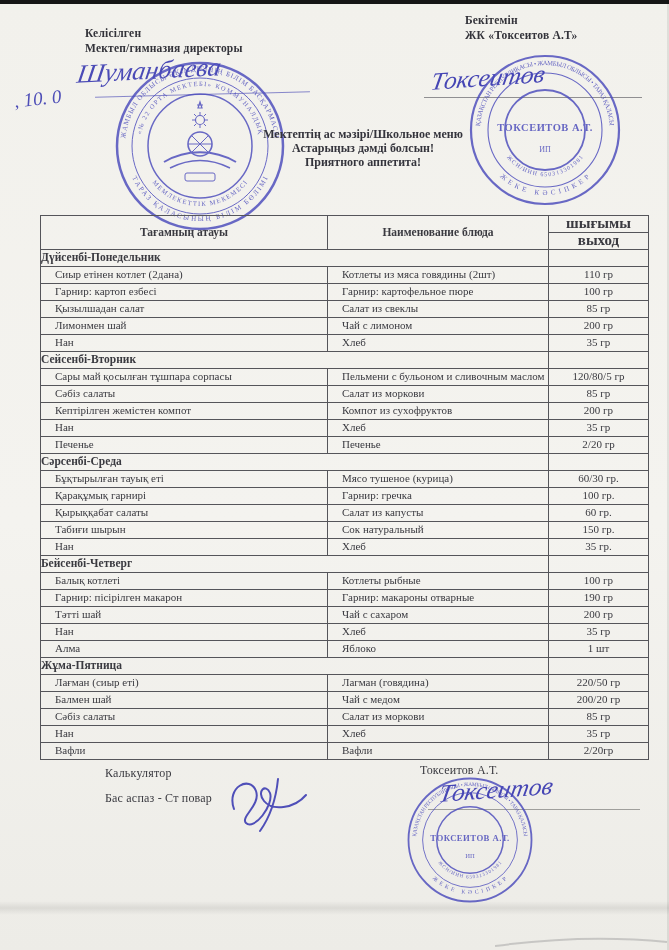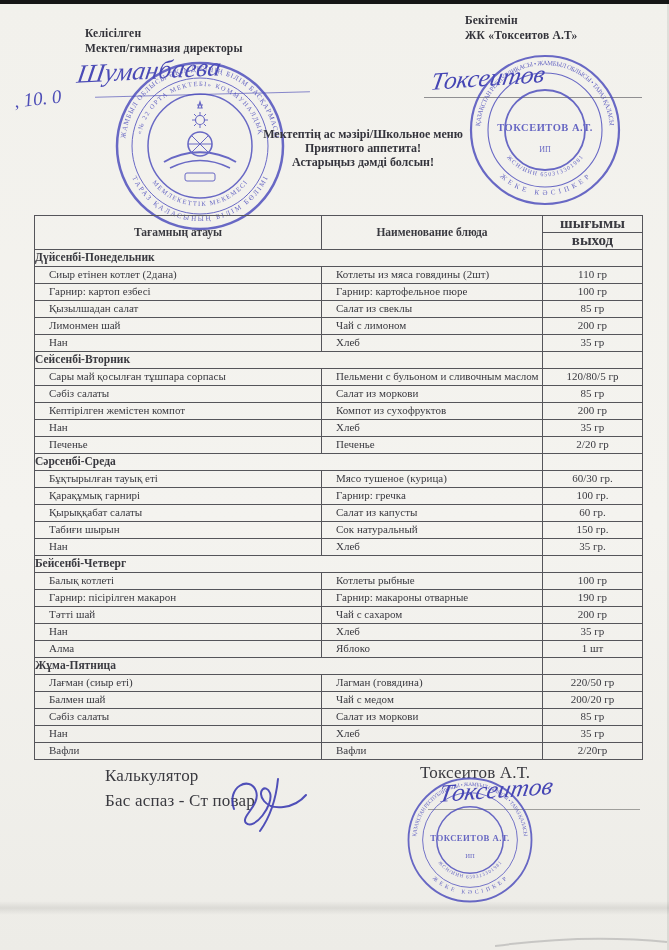--- a/index.html
+++ b/index.html
@@ -35,31 +35,31 @@
 
   
   .stamp{position:absolute;opacity:.82;}
   .stamp-school{left:114px;top:60px;}
   .stamp-ip-top{left:468px;top:53px;}
   .stamp-ip-bottom{left:406px;top:776px;}
   .stamp text{fill:#4848ba;}
   .stamp .ln{stroke:#4a4abc;fill:none;}
 
   
-  .menu-table{position:absolute;left:34px;top:215px;width:608px;border-collapse:collapse;
+  .menu-table{position:absolute;left:40px;top:215px;width:608px;border-collapse:collapse;
     font-size:11px;color:#3a3a40;table-layout:fixed;border:1.5px solid #4a4a4e;padding-left:44px;}
   .menu-table td{border:1px solid #55555a;height:16px;padding:0 4px 0 14px;line-height:1.05;
     overflow:hidden;white-space:nowrap;}
   .menu-table .hdr-cell{font-weight:bold;text-align:center;padding:0 2px;font-size:11.5px;}
   .menu-table .out-hdr{font-weight:bold;text-align:center;padding:0 2px;height:15px;font-size:15px;}
   .menu-table .out-cell{text-align:center;padding:0 2px;margin-top:20px;}
   .menu-table .day-cell{text-align:left;font-weight:bold;height:14px;padding:0;font-size:11.5px;}
 
   
-  .foot-label{position:absolute;font-size:17px;color:#3a3a40;letter-spacing:.2px;}
+  .foot-label{position:absolute;font-size:12px;color:#3a3a40;letter-spacing:.2px;}
   .lbl-calc{left:105px;top:766px;}
   .lbl-chef{left:105px;top:791px;}
   .lbl-approver{left:420px;top:763px;}
 </style>
 </head>
 <body>
 
 <div class="scan-top"></div>
 <div class="scan-right"></div>
 <div class="scan-bottom-shadow"></div>
@@ -135,22 +135,22 @@
   <circle class="ln" r="40" stroke-width="1.8"></circle>
   <text font-size="6.5" letter-spacing=".3"><textPath href="#sB-t" startOffset="50%" text-anchor="middle" lengthAdjust="spacing" textLength="196">ҚАЗАҚСТАН РЕСПУБЛИКАСЫ • ЖАМБЫЛ ОБЛЫСЫ • ТАРАЗ ҚАЛАСЫ</textPath></text>
   <text font-size="7" letter-spacing="1"><textPath href="#sB-b" startOffset="50%" text-anchor="middle" lengthAdjust="spacing" textLength="100">ЖЕКЕ КӘСІПКЕР</textPath></text>
   <text font-size="6"><textPath href="#sB-id" startOffset="50%" text-anchor="middle" lengthAdjust="spacing" textLength="88">ЖСН/ИИН 650313301981</textPath></text>
   <text x="0" y="1" text-anchor="middle" font-size="10.5" font-weight="bold" letter-spacing=".5">ТОКСЕИТОВ А.Т.</text>
   <text x="0" y="22" text-anchor="middle" font-size="8">ИП</text>
 </svg>
 
 <div class="doc-title">
   <div>Мектептің ас мәзірі/Школьное меню</div>
+  <div>Астарыңыз дәмді болсын!</div>
   <div>Приятного аппетита!</div>
-  <div>Астарыңыз дәмді болсын!</div>
 </div>
 
 <table class="menu-table">
   <colgroup>
       <col style="width:287px">
       <col style="width:221px">
       <col style="width:100px">
     </colgroup>
   <thead>
     <tr>

